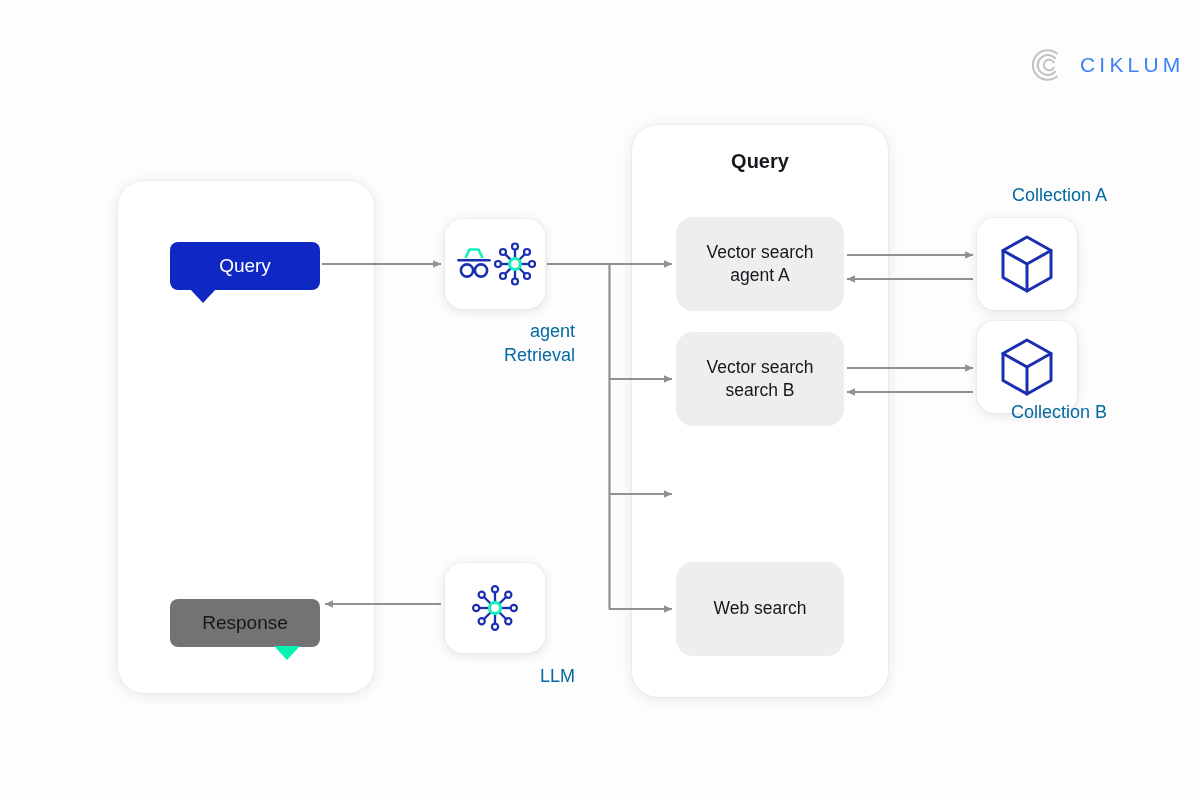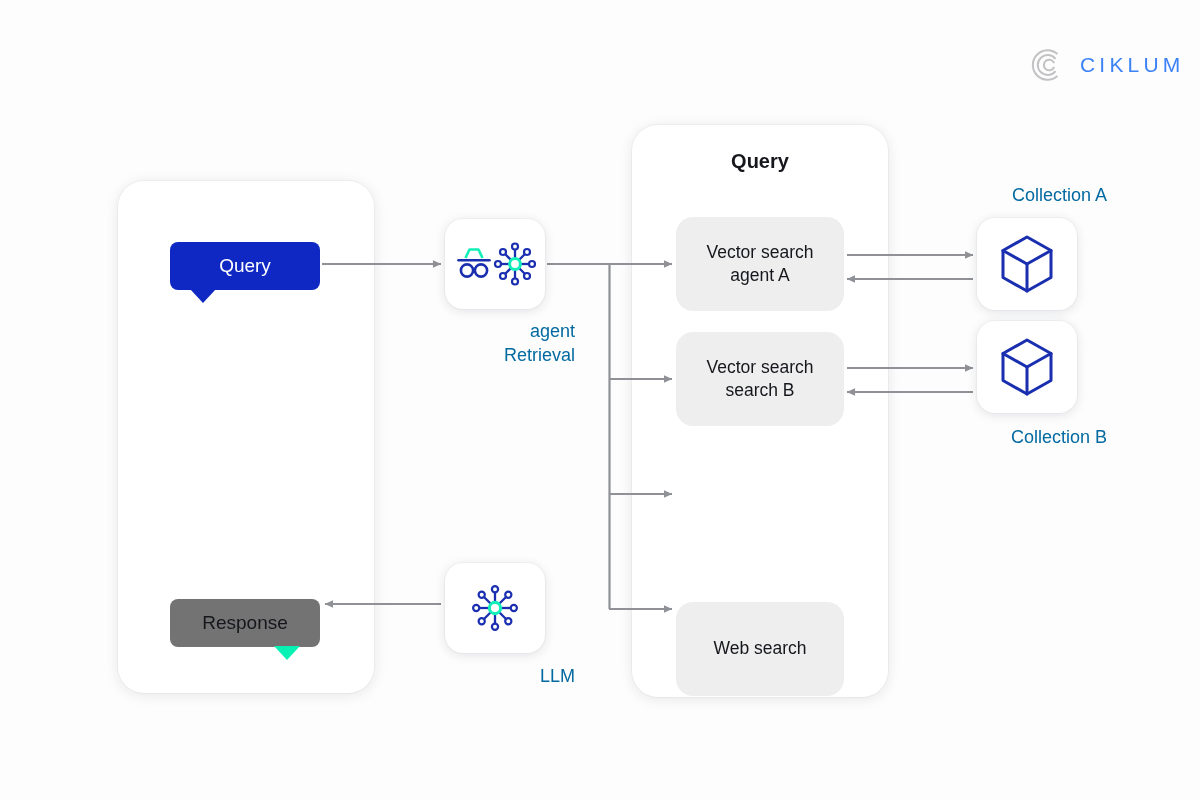--- a/index.html
+++ b/index.html
@@ -70,21 +70,21 @@
     justify-content: center;
     text-align: center;
     font-size: 17.5px;
     line-height: 1.32;
     color: #15171c;
     padding: 0 10px;
   }
   #tool-0 { top: 217px; }
   #tool-1 { top: 332px; }
   #tool-2 { top: 447px; }
-  #tool-3 { top: 562px; margin-top: 40px; }
+  #tool-3 { top: 562px; }
 
   
   .bubble {
     position: absolute;
     width: 150px;
     height: 48px;
     border-radius: 8px;
     display: flex;
     align-items: center;
     justify-content: center;
@@ -136,21 +136,21 @@
   .node-label {
     position: absolute;
     text-align: right;
     font-size: 18px;
     line-height: 1.36;
     color: #0369a1;
   }
   #agent-label  { left: 415px; top: 319px; width: 160px; }
   #llm-label    { left: 415px; top: 664px; width: 160px; }
   #coll-a-label { left: 947px; top: 183px; width: 160px; }
-  #coll-b-label { left: 947px; top: 425px; width: 160px; }
+  #coll-b-label { left: 947px; top: 400px; width: 160px; }
 
   
   #connectors {
     position: absolute;
     left: 0; top: 0;
     width: 1200px; height: 800px;
     pointer-events: none;
   }
 </style>
 </head>

